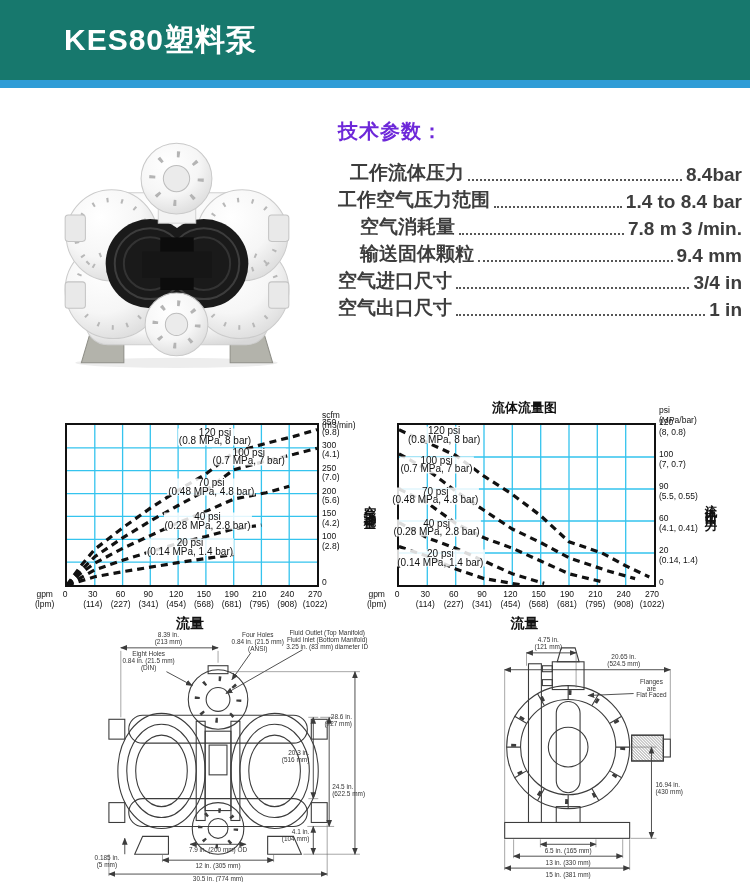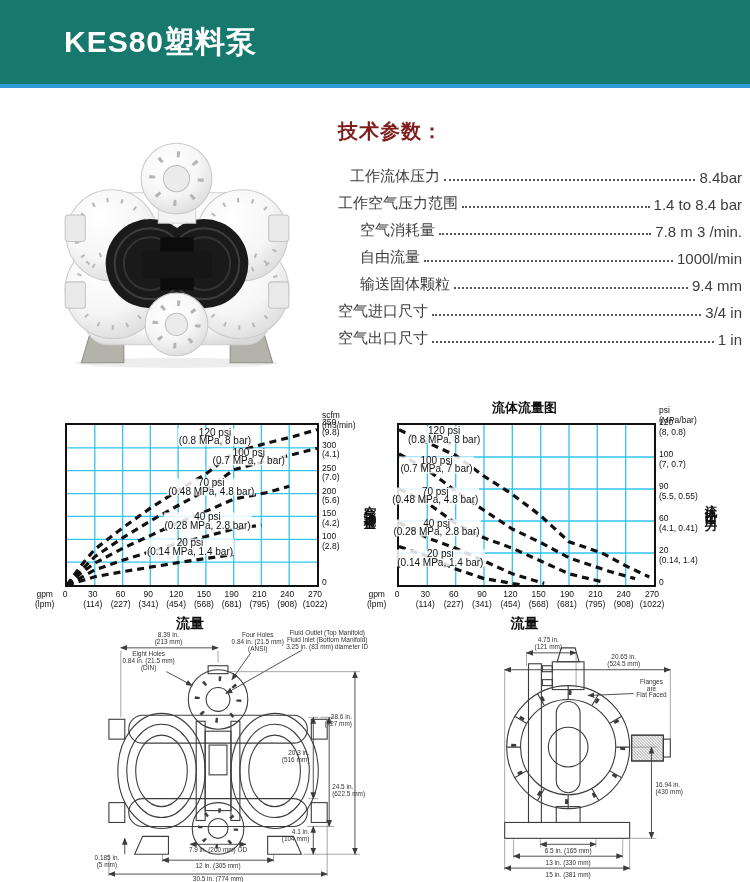--- a/index.html
+++ b/index.html
@@ -1,26 +1,26 @@
 <!DOCTYPE html>
 <html><head>
 <meta charset="utf-8">
 <style>
   html,body{margin:0;padding:0;background:#fff;font-family:"Liberation Sans","DejaVu Sans",sans-serif;}
   .page{position:relative;width:750px;height:882px;background:#ffffff;overflow:hidden;}
 
   
   .header{position:absolute;left:0;top:0;width:100%;height:88px;display:flex;align-items:center;
-          justify-content:space-between;padding:0 60px 0 64px;box-sizing:border-box;border-bottom:4px solid #c4b5fd;}
+          justify-content:space-between;padding:0 60px 0 64px;box-sizing:border-box;border-bottom:8px solid #c4b5fd;}
   .header .t{color:#ffffff;font-size:30px;font-weight:bold;letter-spacing:1px;white-space:nowrap;}
 
   
   .specs{position:absolute;left:338px;top:118px;width:404px;}
   .specs-title{font-size:20px;font-weight:bold;letter-spacing:1px;margin:0 0 14px 0;}
-  .srow{display:flex;align-items:flex-end;height:27px;font-size:15px;color:#3d3d3d;font-weight:400;}
+  .srow{display:flex;align-items:flex-end;height:27px;font-size:19px;color:#3d3d3d;font-weight:700;}
   .srow .lab{white-space:nowrap;}
   .srow .dots{flex:1;border-bottom:2px dotted #565656;margin:0 4px 5px 4px;}
   .srow .val{white-space:nowrap;}
   .i1{padding-left:12px}.i2{padding-left:22px}
 
   
   .chart{position:absolute;width:378px;height:250px;}
   #chart-air{left:25px;top:393px;width:352px;}
   #chart-fluid{left:372px;top:393px;}
   .c-title{position:absolute;top:6px;text-align:center;font-size:13px;font-weight:bold;color:#111;}
@@ -90,40 +90,35 @@
       <circle cx="122" cy="46" r="35" fill="url(#gw)" stroke="#c9c9c9"></circle>
       <circle cx="122" cy="46" r="24" fill="none" stroke="#b4b4b4" stroke-width="6" stroke-dasharray="3 15.8"></circle>
       <circle cx="122" cy="46" r="13" fill="#ebebeb" stroke="#bdbdbd"></circle>
       <circle cx="122" cy="190" r="31" fill="url(#gw)" stroke="#c9c9c9"></circle>
       <circle cx="122" cy="190" r="21" fill="none" stroke="#b4b4b4" stroke-width="5.5" stroke-dasharray="3 13.5"></circle>
       <circle cx="122" cy="190" r="11" fill="#ebebeb" stroke="#bdbdbd"></circle>
     </g>
   </svg>
 
   <div class="specs">
-    <div class="specs-title" style="color: #7f1d1d;">技术参数：</div>
+    <div class="specs-title" style="color: #6d28d9;">技术参数：</div>
     <div class="srow i1">
       <span class="lab">工作流体压力</span>
       <span class="dots"></span>
       <span class="val">8.4bar</span>
     </div>
     <div class="srow">
       <span class="lab">工作空气压力范围</span>
       <span class="dots"></span>
       <span class="val">1.4 to 8.4 bar</span>
     </div>
     <div class="srow i2">
       <span class="lab">空气消耗量</span>
       <span class="dots"></span>
       <span class="val">7.8 m 3 /min.</span>
-    </div>
-    <div class="srow i2">
-      <span class="lab">自由流量</span>
-      <span class="dots"></span>
-      <span class="val">1000l/min</span>
     </div>
     <div class="srow i2">
       <span class="lab">输送固体颗粒</span>
       <span class="dots"></span>
       <span class="val">9.4 mm</span>
     </div>
     <div class="srow">
       <span class="lab">空气进口尺寸</span>
       <span class="dots"></span>
       <span class="val">3/4 in</span>

